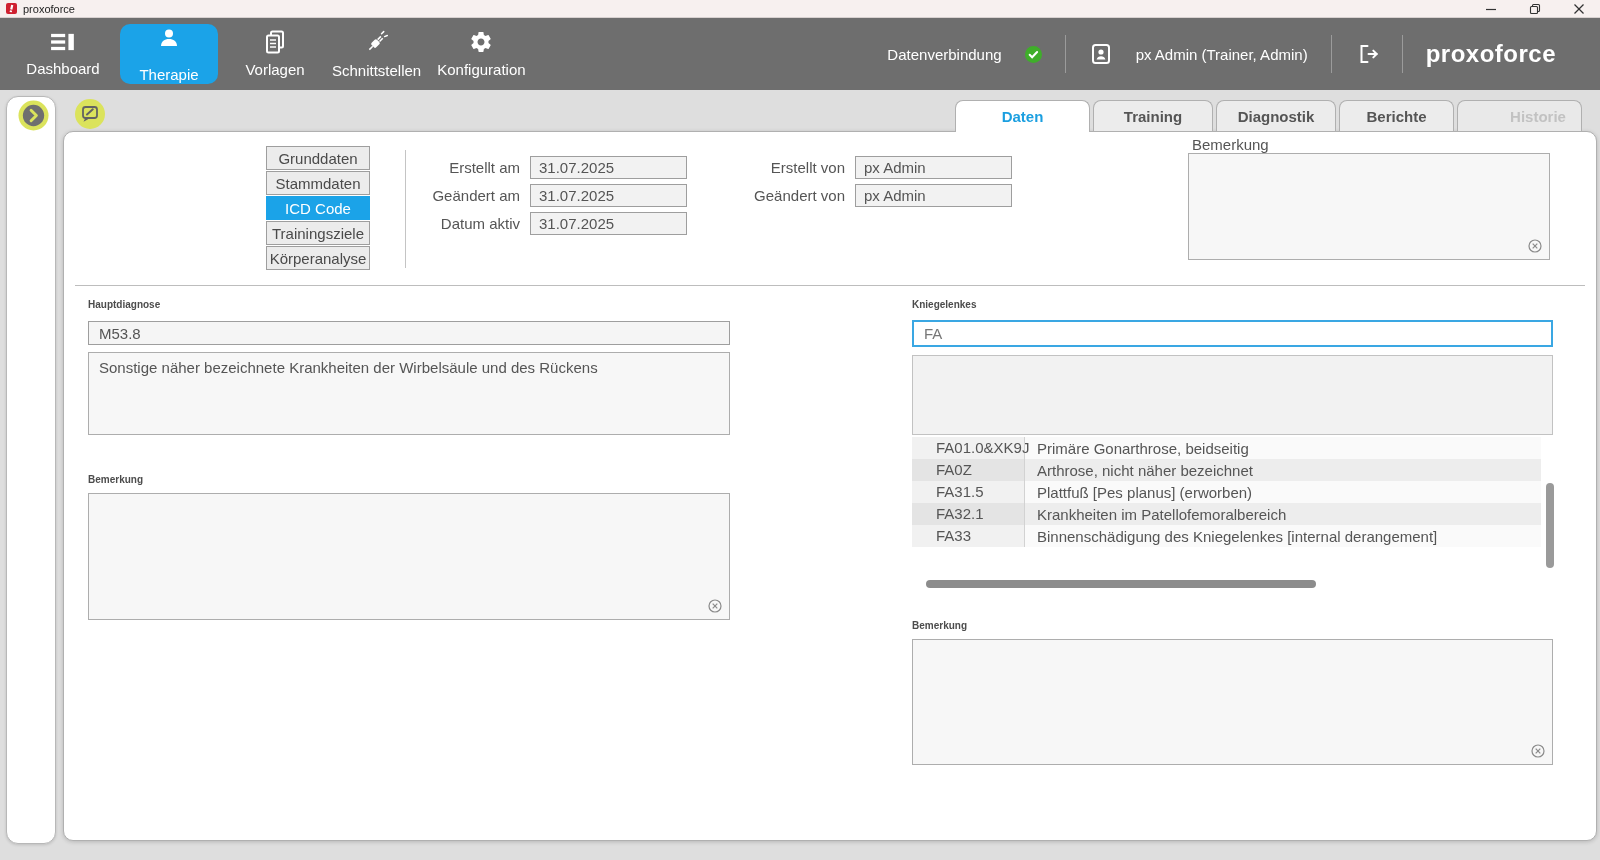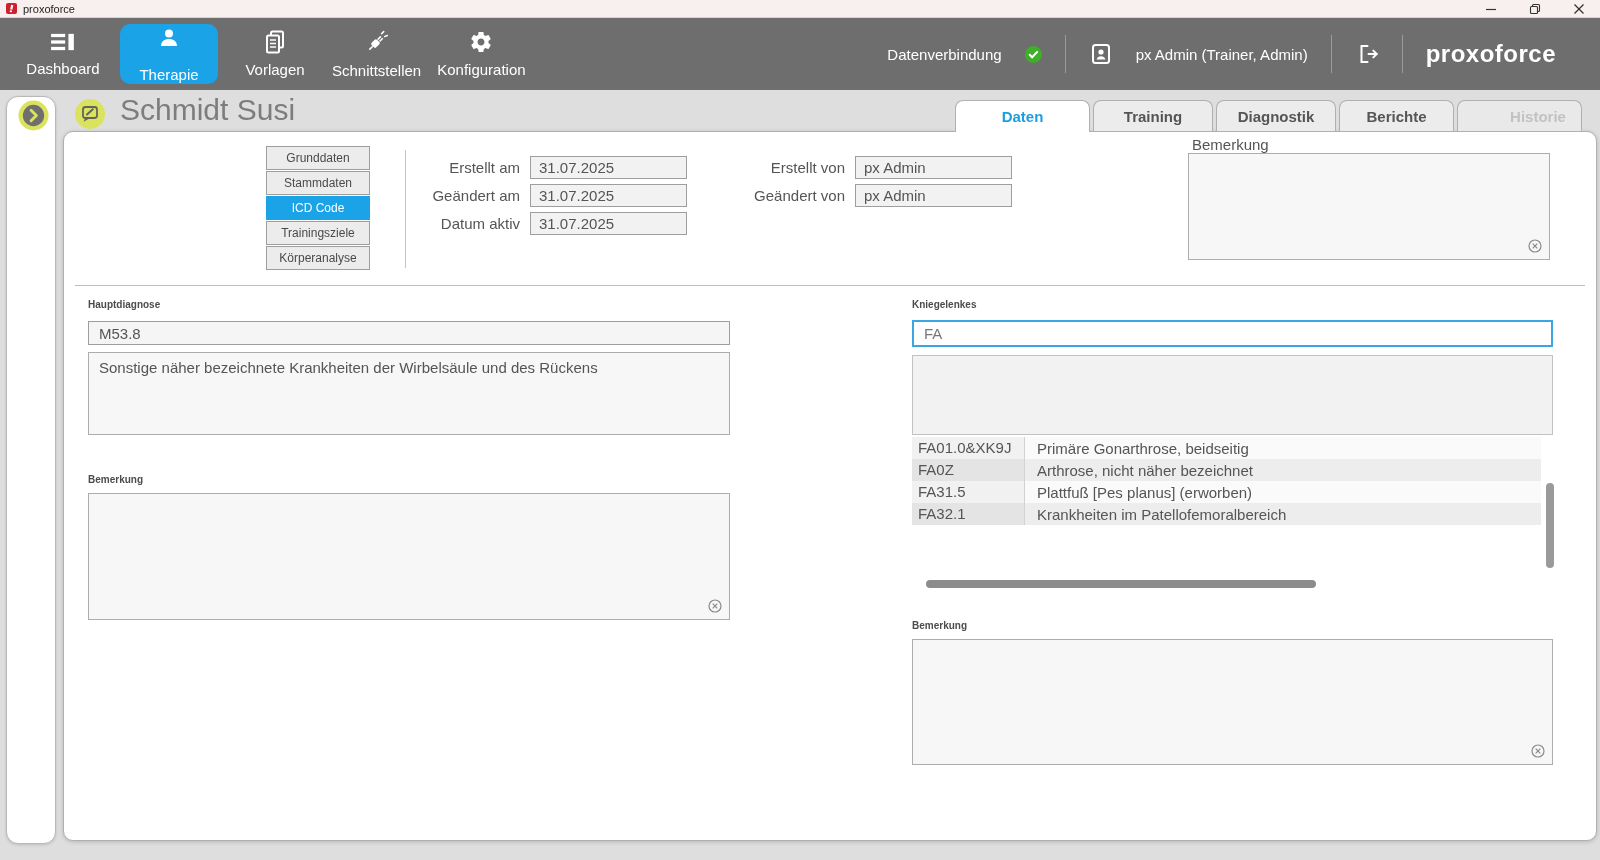--- a/index.html
+++ b/index.html
@@ -68,21 +68,21 @@
   .card {
     position:absolute; left:63px; top:131px; width:1534px; height:710px;
     background:#fff; border:1px solid #b0b0b0; border-radius:10px;
     box-shadow:0 1px 4px rgba(0,0,0,.18); z-index:2;
   }
 
   
   .subnav { position:absolute; left:266px; top:146px; width:104px; z-index:4; }
   .subnav-btn {
     width:104px; height:24px; margin-bottom:1px; background:#ececec; border:1px solid #9e9e9e;
-    display:flex; align-items:center; justify-content:center; font-size:12px; color:#4a4a4a; cursor:pointer;
+    display:flex; align-items:center; justify-content:center; font-size:15px; color:#4a4a4a; cursor:pointer;
   }
   .subnav-btn.selected { background:#1ba3e8; border-color:#1ba3e8; color:#fff; }
 
   .vdivider { position:absolute; left:405px; top:150px; width:1px; height:118px; background:#c4c4c4; z-index:4; }
   .hdivider { position:absolute; left:75px; top:285px; width:1510px; height:1px; background:#bdbdbd; z-index:4; }
 
   
   .form-row { position:absolute; display:flex; align-items:center; z-index:4; }
   .form-label { width:100px; text-align:right; font-size:15px; color:#555; margin-right:10px; }
   .field-input {
@@ -108,21 +108,21 @@
   .search-input {
     position:absolute; z-index:4; background:#fff; border:2px solid #3aa7e3;
     font-family:"Liberation Sans",sans-serif; font-size:15px; color:#777; padding:0 10px;
   }
 
   
   .icd-list { position:absolute; left:912px; top:437px; width:629px; z-index:4; }
   .icd-row { display:flex; height:22px; align-items:center; font-size:15px; color:#555; cursor:pointer; }
   .icd-row:nth-child(odd) { background:#fafafa; }
   .icd-row:nth-child(even) { background:#ededed; }
-  .icd-code { width:113px; padding-left:6px; background:rgba(0,0,0,0.035); border-right:1px solid #d2d2d2; height:22px; line-height:22px; }
+  .icd-code { width:113px; padding-left:24px; background:rgba(0,0,0,0.035); border-right:1px solid #d2d2d2; height:22px; line-height:22px; }
   .icd-text { padding-left:12px; white-space:nowrap; }
 
   .vscroll { position:absolute; left:1546px; top:483px; width:8px; height:85px; background:#9a9a9a; border-radius:4px; z-index:4; cursor:pointer; }
   .hscroll { position:absolute; left:926px; top:580px; width:390px; height:8px; background:#8c8c8c; border-radius:4px; z-index:4; cursor:pointer; }
 </style>
 </head>
 <body>
 
 <div id="app">
 
@@ -256,21 +256,20 @@
   </div>
 
   <span class="patient-icon">
     <svg width="30" height="30" viewBox="0 0 30 30">
         <circle cx="15" cy="15" r="15" fill="#dbe35c"></circle>
         <rect x="8" y="8" width="14" height="11" rx="2.5" fill="none" stroke="#636363" stroke-width="1.8"></rect>
         <path d="M10.5 18.5l-2 4.3 4.6-2.5z" fill="#636363"></path>
         <line x1="12" y1="15.5" x2="17.8" y2="10.3" stroke="#636363" stroke-width="2" stroke-linecap="round"></line>
       </svg>
   </span>
-  <div class="patient-name">Schmidt Susi</div>
 
   <div class="tabs">
     <div class="tab active tw0">Daten</div>
     <div class="tab tw1">Training</div>
     <div class="tab tw2">Diagnostik</div>
     <div class="tab tw3">Berichte</div>
     <div class="tab disabled tw4">Historie</div>
   </div>
 
   <div class="card"></div>
@@ -373,20 +372,24 @@
       <span class="icd-text">Arthrose, nicht näher bezeichnet</span>
     </div>
     <div class="icd-row">
       <span class="icd-code">FA31.5</span>
       <span class="icd-text">Plattfuß [Pes planus] (erworben)</span>
     </div>
     <div class="icd-row">
       <span class="icd-code">FA32.1</span>
       <span class="icd-text">Krankheiten im Patellofemoralbereich</span>
     </div>
+    <div class="icd-row">
+      <span class="icd-code">FA33</span>
+      <span class="icd-text">Binnenschädigung des Kniegelenkes [internal derangement]</span>
+    </div>
   </div>
 
   <div class="vscroll"></div>
   <div class="hscroll"></div>
 
   <span class="label-bold" style="left:912px;top:620px">Bemerkung</span>
   <div class="box" style="left:912px;top:639px;width:641px;height:126px">
     <span></span>
     <span class="clear-ic clear-br">
       <svg width="14" height="14" viewBox="0 0 14 14">

